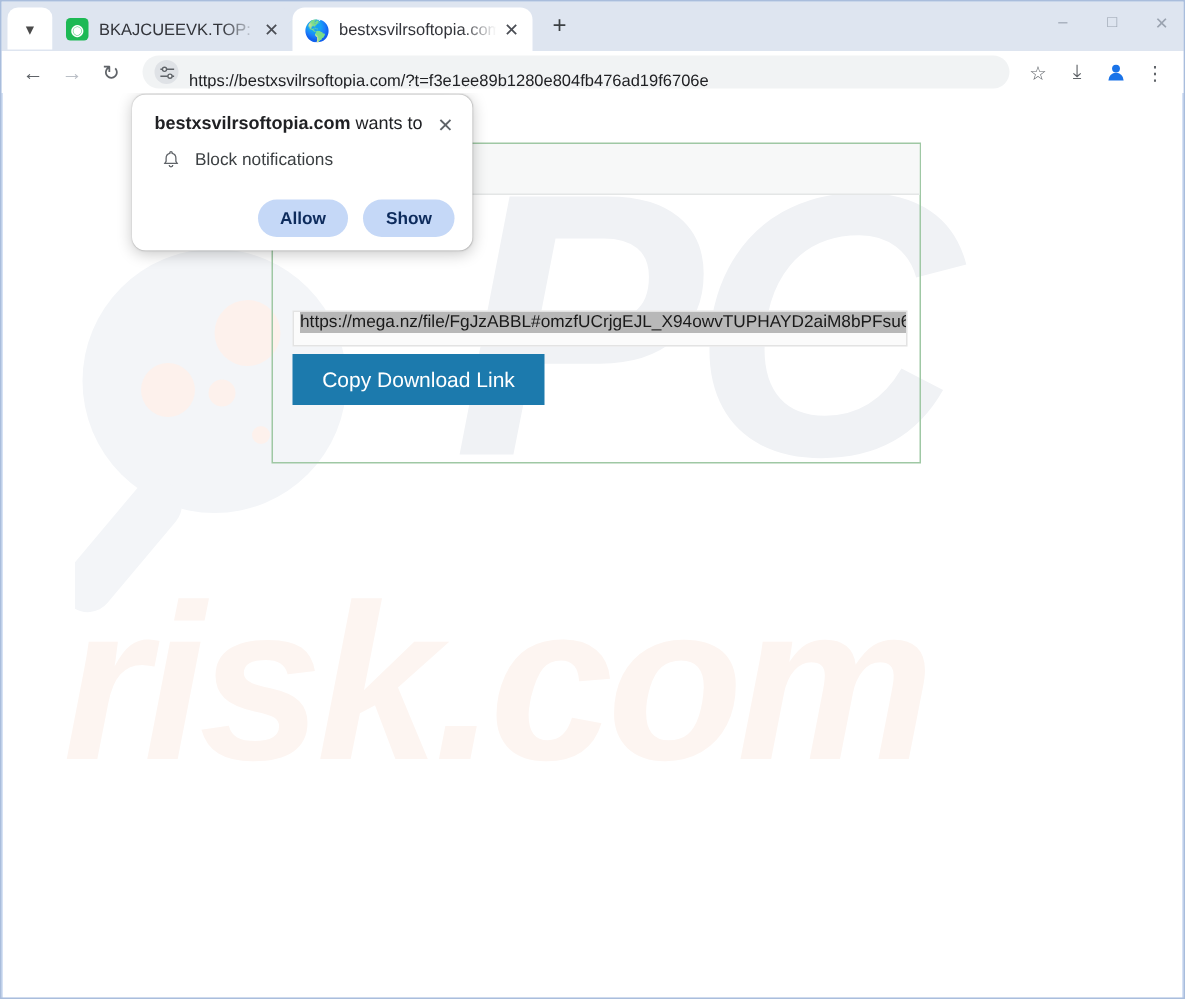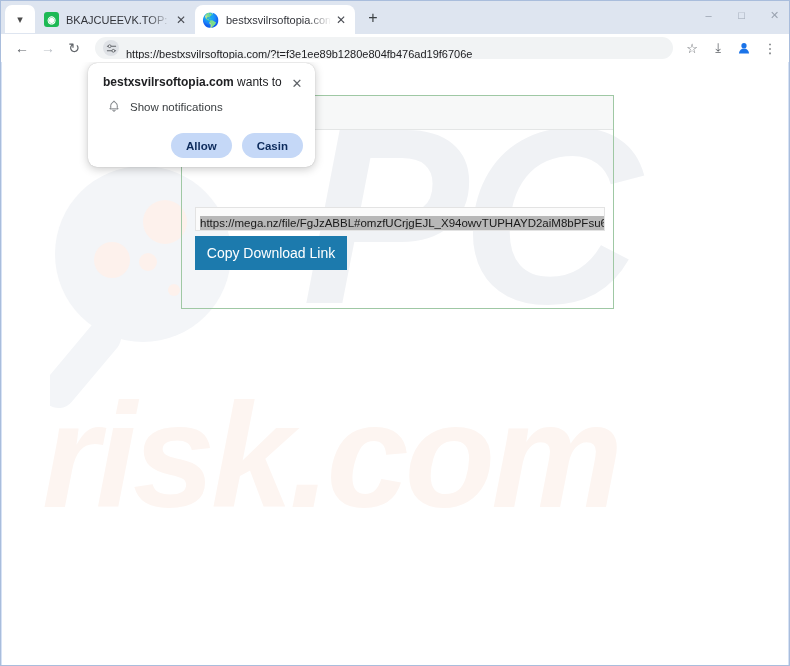--- a/index.html
+++ b/index.html
@@ -194,35 +194,35 @@
     position: absolute;
     left: 14px; top: 92px;
     font-size: 11.5px; color: #1c1c1c;
   }
   .url-field {
     position: absolute;
     left: 13px; top: 111px;
     width: 410px; height: 24px;
     background: #fbfbfb;
     border: 1px solid #e3e3e3;
-    display: flex; align-items: flex-end;
+    display: flex; align-items: flex-start;
     padding: 0 4px;
     overflow: hidden;
   }
   .url-text {
     font-size: 11.5px;
     color: #1a1a1a;
     background: #b8b8b8;
     white-space: nowrap;
     padding: 1px 0;
   }
   .copy-btn {
     position: absolute;
     left: 13px; top: 140px;
-    width: 152px; height: 34px;
+    width: 168px; height: 34px;
     background: #1c7aad;
     color: #ffffff;
     border: none;
     font-size: 14px;
     font-family: "Liberation Sans", sans-serif;
     display: flex; align-items: center; justify-content: center;
     cursor: pointer;
   }
 
   
@@ -374,23 +374,23 @@
         <div class="perm-close">✕</div>
       </div>
 
       <div class="perm-option">
         <span class="bell">
           <svg width="12" height="13" viewBox="0 0 14 15" aria-hidden="true">
             <path d="M7 1.2a.9.9 0 0 1 .9.9v.5a3.8 3.8 0 0 1 2.9 3.7v2.4l1 1.6H2.2l1-1.6V6.3a3.8 3.8 0 0 1 2.9-3.7v-.5A.9.9 0 0 1 7 1.2z" fill="none" stroke="#5f6368" stroke-width="1"></path>
             <path d="M5.6 11.6a1.4 1.4 0 0 0 2.8 0" fill="none" stroke="#5f6368" stroke-width="1"></path>
           </svg>
         </span>
-        <span>Show notifications</span>
+        <span>Block notifications</span>
       </div>
 
       <div class="perm-actions">
         <button class="perm-btn">Allow</button>
-        <button class="perm-btn">Casin</button>
+        <button class="perm-btn">Show</button>
       </div>
     </div>
 
   </div>
 </div>
 
 </body></html>

